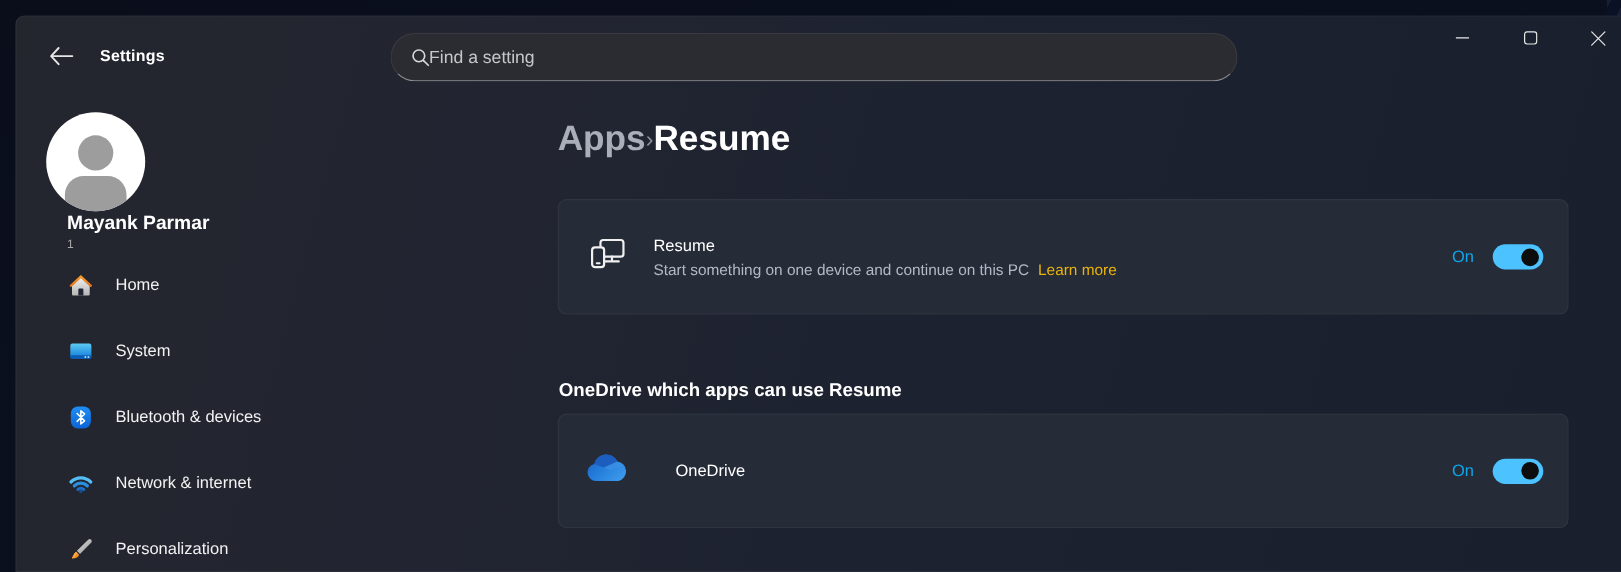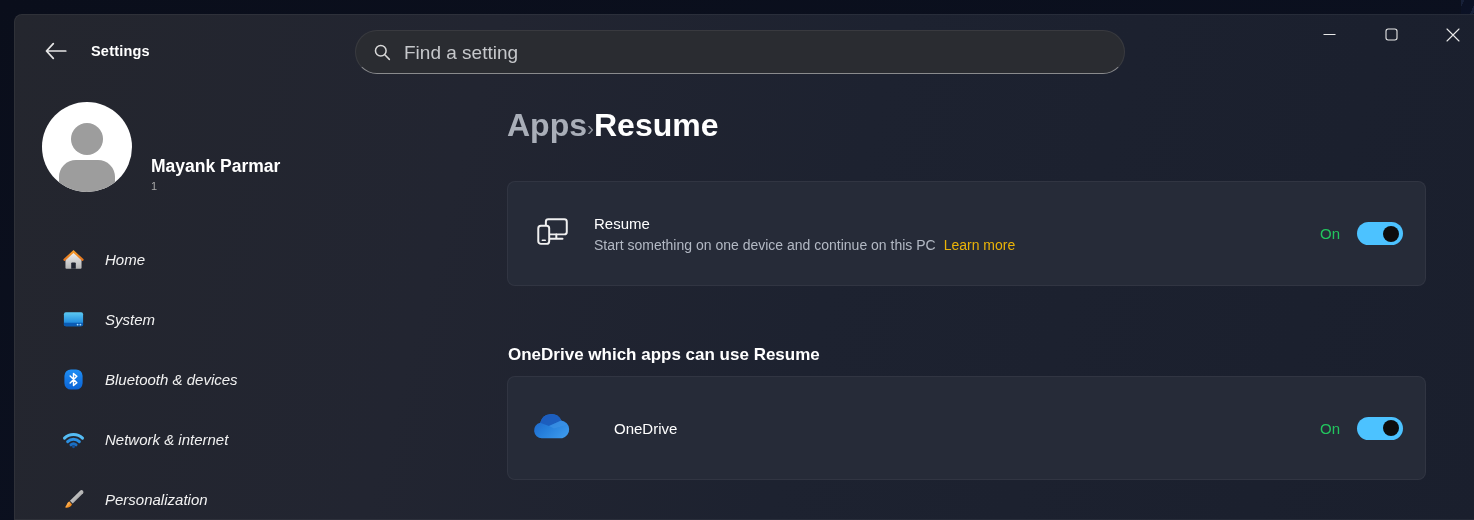--- a/index.html
+++ b/index.html
@@ -29,57 +29,57 @@
   
   .back-btn{position:absolute;left:26px;top:24px;width:32px;height:28px;display:flex;align-items:center;justify-content:center;background:transparent;border:none;cursor:pointer;}
   .app-title{position:absolute;left:77px;top:29px;font-size:14.5px;font-weight:600;color:#ffffff;letter-spacing:.2px;}
   .searchbox{
     position:absolute;left:341px;top:16px;width:770px;height:44px;box-sizing:border-box;
     background:#2a2c31;border:1px solid rgba(255,255,255,.07);
     border-bottom:1px solid rgba(255,255,255,.45);border-radius:23px;
   }
   .searchbox .search-icon{position:absolute;left:17px;top:12px;}
   .searchbox input{
-    position:absolute;left:46px;top:0;width:700px;height:42px;border:none;outline:none;background:transparent;
-    font-family:"Liberation Sans",sans-serif;font-size:19px;color:#e8e8e8;
+    position:absolute;left:32px;top:0;width:700px;height:42px;border:none;outline:none;background:transparent;
+    font-family:"Liberation Sans",sans-serif;font-size:16px;color:#e8e8e8;
   }
   .searchbox input::placeholder{color:#c6c8cb;opacity:1;}
   .win-controls{position:absolute;top:0;right:6px;display:flex;}
   .ctrl{width:62px;height:44px;display:flex;align-items:center;justify-content:center;background:transparent;border:none;cursor:pointer;}
   
-  .profile{position:absolute;left:28px;top:88px;display:flex;align-items:flex-end;cursor:pointer;}
+  .profile{position:absolute;left:28px;top:88px;display:flex;align-items:flex-start;cursor:pointer;flex-direction:column;}
   .avatar{width:90px;height:90px;border-radius:50%;background:#ffffff;position:relative;overflow:hidden;flex:none;}
   .avatar .head{position:absolute;left:29px;top:21px;width:32px;height:32px;border-radius:50%;background:#9d9d9d;}
   .avatar .shoulders{position:absolute;left:17px;top:58px;width:56px;height:36px;border-radius:17px 17px 6px 6px;background:#9d9d9d;}
   .profile-text{margin-left:19px;}
   .profile-name{font-size:17.5px;font-weight:700;color:#ffffff;}
   .profile-sub{font-size:11px;color:#a8a8a8;margin-top:3px;}
   
   .nav{position:absolute;left:12px;top:225px;width:448px;}
   .nav-item{display:flex;align-items:center;height:40px;margin-bottom:20px;padding-left:36px;border-radius:6px;cursor:pointer;}
   .nav-icon{width:23px;height:23px;margin-right:20px;display:flex;align-items:center;justify-content:center;flex:none;}
-  .nav-label{font-size:15px;color:#f2f2f2;font-style:italic;}
+  .nav-label{font-size:15px;color:#f2f2f2;}
   
   .breadcrumb{position:absolute;left:493px;top:93px;display:flex;align-items:center;}
   .crumb-parent{font-size:32px;font-weight:600;color:#a9aeb8;cursor:pointer;}
   .crumb-sep{font-size:21px;color:#8a8f99;padding-top:5px;}
   .crumb-current{font-size:32px;font-weight:700;color:#ffffff;}
   .card{
     position:absolute;left:493px;width:919px;box-sizing:border-box;
     background:#262b38;border:1px solid rgba(255,255,255,.05);border-radius:8px;
     display:flex;align-items:center;
   }
   .card-resume{top:167px;height:105px;padding:0 22px 0 26px;}
   .card-app{top:362px;height:104px;padding:0 22px 0 24px;gap:16px;}
   .card-text{margin-left:22px;}
   .card-title{font-size:15px;color:#ffffff;}
   .card-desc{font-size:14px;color:#b3b9c4;margin-top:5px;}
   .link{color:#eab308;margin-left:8px;cursor:pointer;}
   .card-right{margin-left:auto;display:flex;align-items:center;}
-  .state{font-size:15px;color:#22c55e;margin-right:17px;}
+  .state{font-size:15px;color:#0ea5e9;margin-right:17px;}
   .toggle{width:46px;height:23px;border-radius:12px;background:#4cc2ff;position:relative;cursor:pointer;flex:none;}
   .toggle .knob{position:absolute;right:4px;top:3.5px;width:16px;height:16px;border-radius:50%;background:#0d0d0d;}
   .section-title{position:absolute;left:494px;top:331px;font-size:17px;font-weight:700;color:#ffffff;}
   .app-name{font-size:15px;color:#ffffff;margin-left:27px;}
 </style>
 </head>
 <body>
 
 <div class="wallpaper-strip"></div>
 

